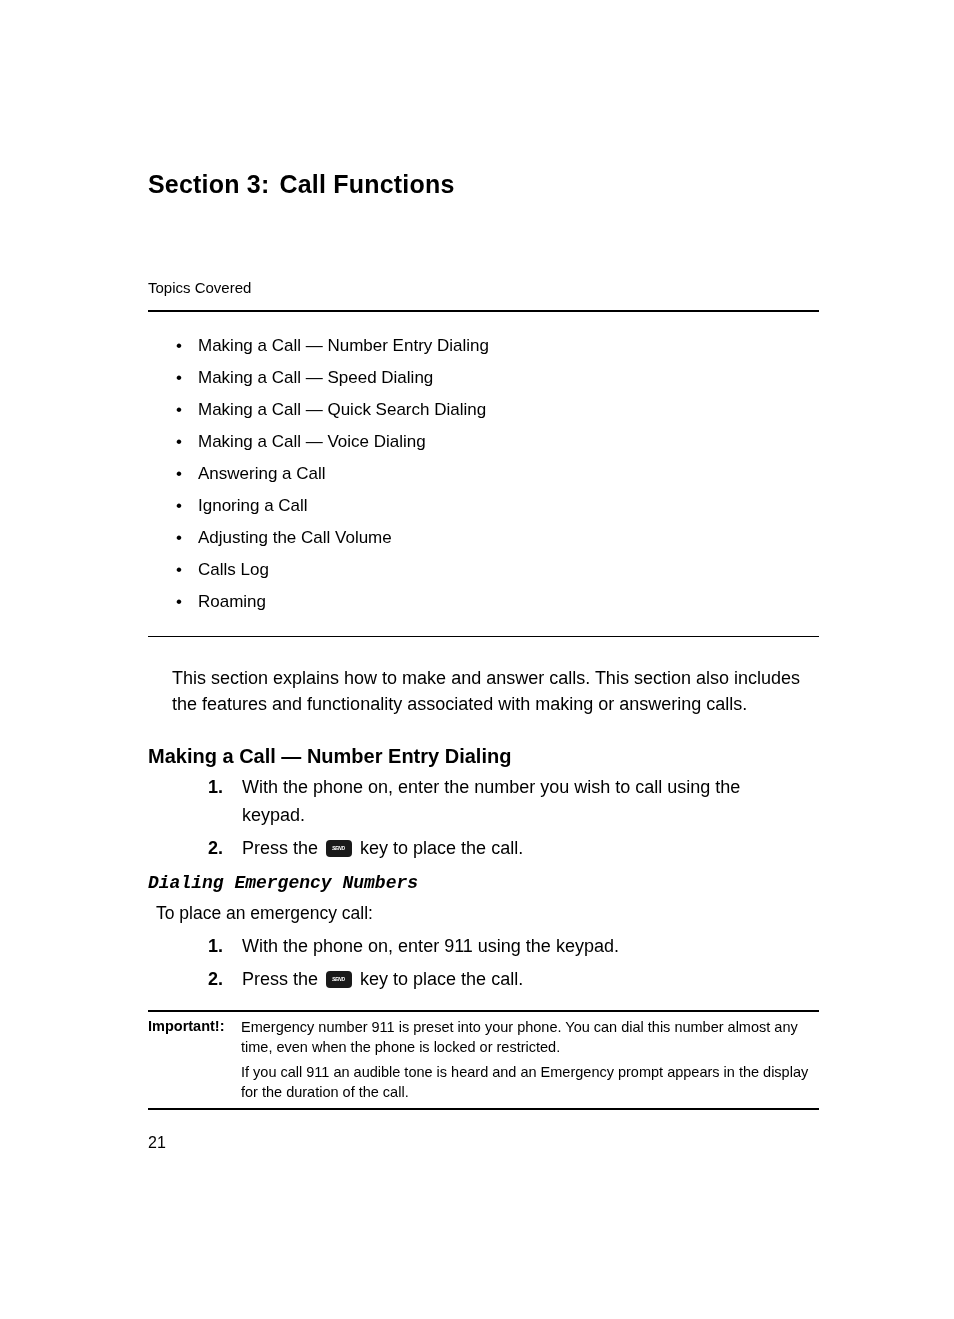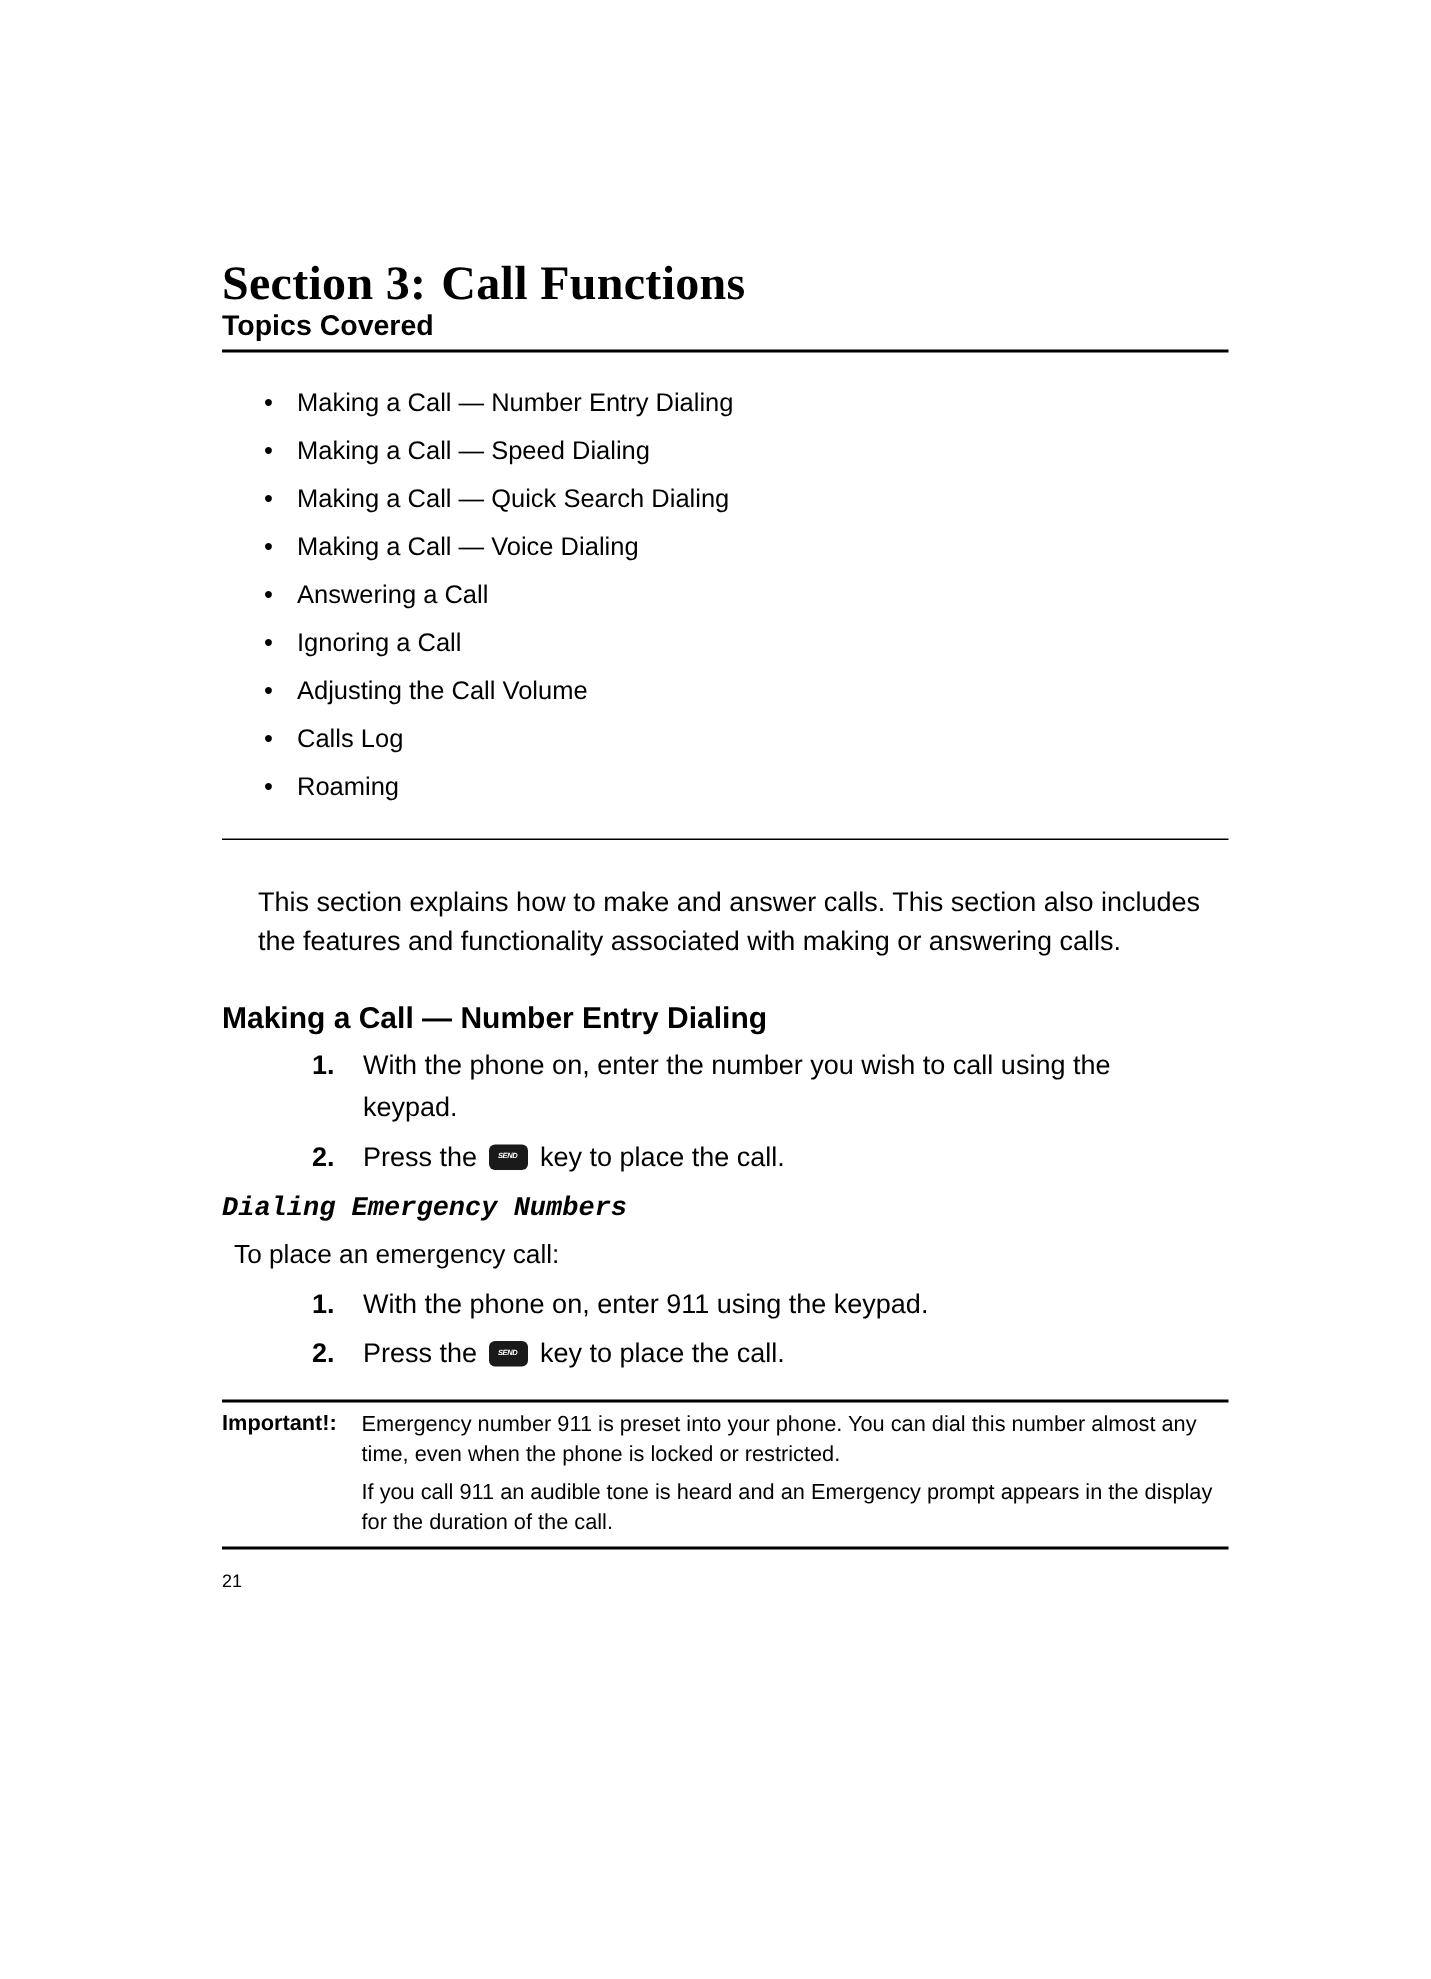--- a/index.html
+++ b/index.html
@@ -8,35 +8,36 @@
       color: #000;
       margin: 0;
       padding: 0;
       width: 954px;
     }
     .page {
       padding: 170px 135px 60px 148px;
       box-sizing: border-box;
     }
     .h1 {
-      font-family: Liberation Serif, serif;
+      font-family: Liberation Sans, sans-serif;
       font-weight: 900;
-      font-size: 32px;
+      font-size: 25px;
       letter-spacing: 0.2px;
+      margin-bottom: 80px;
     }
     .hspace {
       display:inline-block;
       width:10px;
     }
     .topics-label {
       font-family: "Arial Narrow", Arial, sans-serif;
       font-stretch: condensed;
-      font-weight: bold;
-      font-size: 19px;
-      padding-bottom: 4px;
+      font-weight: normal;
+      font-size: 15px;
+      padding-bottom: 14px;
     }
     .rule-thick { border-bottom: 2px solid #000; }
     .rule-thin  { border-bottom: 1px solid #000; }
     .topics-list {
       list-style: none;
       padding: 0;
       margin: 24px 0 24px 28px;
     }
     .topics-list li {
       font-family: "Arial Narrow", Arial, sans-serif;
@@ -147,22 +148,22 @@
     .note-text {
       font-family: "Arial Narrow", Arial, sans-serif;
       font-stretch: condensed;
       font-size: 14.5px;
       line-height: 1.35;
     }
     .note-spacer { width:70px; flex:none; }
     .pagenum {
       font-family: "Arial Narrow", Arial, sans-serif;
       font-stretch: condensed;
-      font-size: 12px;
-      margin-top: 14px;
+      font-size: 16px;
+      margin-top: 24px;
     }
   </style>
 </head>
 <body>
 
 <div class="page">
 
   <div class="h1">
     <span>Section 3:</span><span class="hspace"></span><span>Call Functions</span>
   </div>

